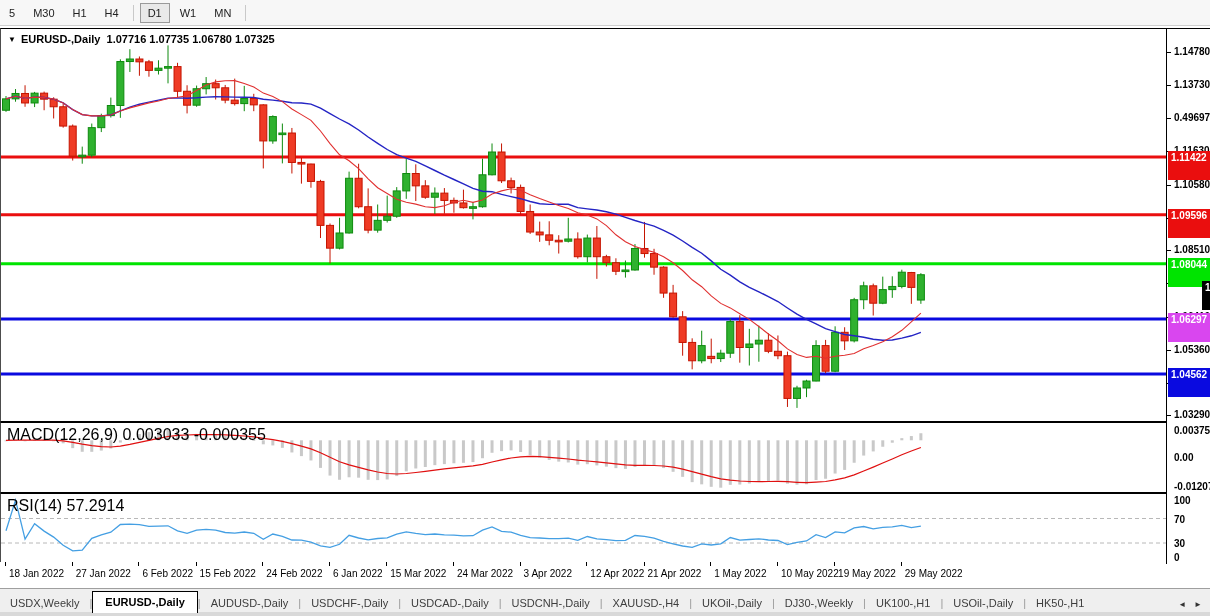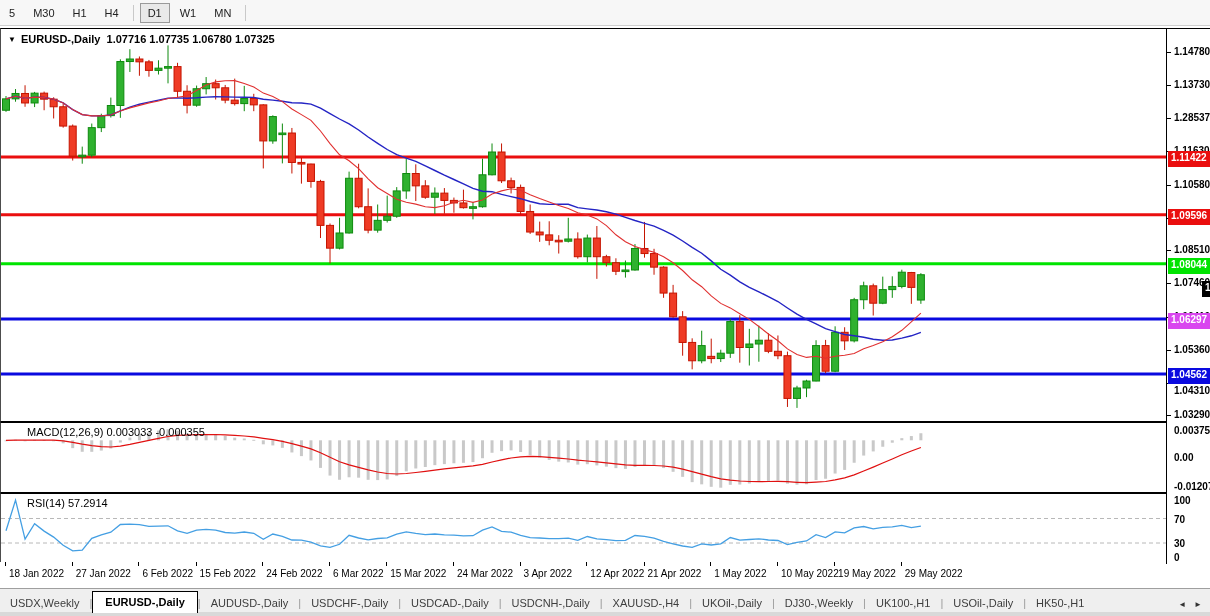--- a/index.html
+++ b/index.html
@@ -10,29 +10,29 @@
            border-bottom:1px solid #cfcfcf;display:flex;align-items:center;}
   .tf-btn{font-size:11px;color:#222;padding:3px 7px;margin:0 1px;border:1px solid transparent;cursor:default;}
   .tf-btn.pressed{background:#e9e9e9;border:1px solid #9a9a9a;}
   .tf-sep{width:1px;height:16px;background:#c9c9c9;margin:0 5px;}
   
   .pane{position:absolute;left:0;background:#fff;border-top:1px solid #000;border-bottom:1px solid #000;border-left:1px solid #4d4d4d;}
   #pane-main{top:28px;width:1166px;height:392px;}
   #pane-macd{top:422px;width:1166px;height:69px;}
   #pane-rsi{top:493px;width:1166px;height:69px;}
   .pane svg{position:absolute;left:0;top:0;}
-  .pane-label{position:absolute;left:6px;top:3px;font-size:11px;color:#000;white-space:nowrap;z-index:5;margin-left:20px;}
+  .pane-label{position:absolute;left:6px;top:3px;font-size:16px;color:#000;white-space:nowrap;z-index:5;}
   #chart-title{position:absolute;left:8px;top:33px;font-size:11px;font-weight:600;color:#000;z-index:6;white-space:nowrap;}
   #chart-title .tri{font-size:8px;vertical-align:1px;margin-right:5px;}
   
   #price-axis{position:absolute;left:1166px;top:28px;width:44px;height:534px;background:#fff;
               border-left:1px solid #000;border-top:1px solid #000;}
   .ax-tick{position:absolute;left:0;width:4px;height:1px;background:#000;}
   .ax-label{position:absolute;left:7px;font-size:10px;font-weight:600;color:#000;white-space:nowrap;}
-  .badge{position:absolute;left:1px;height:16px;line-height:13px;padding:0 3px;font-size:10px;font-weight:700;
+  .badge{position:absolute;left:1px;height:29px;line-height:13px;padding:0 3px;font-size:10px;font-weight:700;
          color:#fff;white-space:nowrap;z-index:4;}
   
   #date-axis{position:absolute;left:0;top:562px;width:1166px;height:26px;background:#fff;}
   .d-tick{position:absolute;top:0;width:1px;height:4px;background:#000;}
   .d-label{position:absolute;top:6px;font-size:10px;color:#000;white-space:nowrap;}
   
   #tabbar{position:absolute;left:0;top:588px;width:1210px;height:24px;background:#efefef;
           border-top:1px solid #9f9f9f;display:flex;align-items:flex-end;}
   .tab{font-size:11px;color:#3d3d3d;padding:3px 10px 4px 10px;white-space:nowrap;position:relative;cursor:default;}
   .tab.active{background:#fff;border:1px solid #000;border-bottom:none;font-weight:700;color:#000;
@@ -383,21 +383,21 @@
       <polyline points="5,530.8 14.53,500.1 24.06,539.2 33.589999999999996,523.7 43.12,531.1 52.65,537.1 62.17999999999999,545.2 71.71,550.8 81.24,550.2 90.77,538.3 100.3,534.8 109.83,532.2 119.35999999999999,524.5 128.89,524.1 138.42,524.7 147.95,526.4 157.48,526.1 167.01,525.8 176.54,530.9 186.07,533.3 195.6,530.2 205.13,529.4 214.66,530.2 224.19,532.5 233.71999999999997,533.1 243.24999999999997,532.0 252.77999999999997,533.3 262.31,539.2 271.84,534.0 281.37,536.4 290.9,540.0 300.43,540.2 309.96,542.1 319.48999999999995,545.9 329.02,547.4 338.54999999999995,544.3 348.08,535.3 357.60999999999996,538.0 367.14,539.9 376.66999999999996,538.5 386.2,537.8 395.72999999999996,534.2 405.26,531.9 414.78999999999996,533.4 424.32,534.6 433.84999999999997,534.0 443.38,534.9 452.90999999999997,535.2 462.43999999999994,535.9 471.96999999999997,535.7 481.49999999999994,530.2 491.03,527.0 500.55999999999995,531.3 510.09,532.2 519.62,535.3 529.15,537.7 538.68,538.0 548.2099999999999,538.6 557.74,538.7 567.27,538.2 576.8,540.4 586.3299999999999,536.5 595.86,538.9 605.39,539.6 614.92,540.6 624.4499999999999,540.3 633.9799999999999,535.5 643.51,536.3 653.04,538.2 662.5699999999999,541.4 672.0999999999999,543.8 681.63,546.0 691.16,547.3 700.6899999999999,543.9 710.2199999999999,545.0 719.75,543.8 729.28,537.5 738.81,540.2 748.3399999999999,539.5 757.87,538.8 767.4,540.0 776.93,540.5 786.4599999999999,544.6 795.9899999999999,542.4 805.52,541.0 815.05,534.6 824.5799999999999,537.5 834.1099999999999,531.9 843.64,532.9 853.17,527.9 862.6999999999999,526.5 872.2299999999999,528.8 881.76,527.3 891.29,526.9 900.8199999999999,525.3 910.3499999999999,527.6 919.8799999999999,526.1" fill="none" stroke="#449fe3" stroke-width="1.3"></polyline>
     </svg>
 </div>
 
 <div id="price-axis">
     <div class="ax-tick" style="top: 22.7764px;"></div>
     <div class="ax-label" style="top: 16.7764px;">1.14780</div>
     <div class="ax-tick" style="top: 55.991px;"></div>
     <div class="ax-label" style="top: 49.991px;">1.13730</div>
     <div class="ax-tick" style="top: 89.2057px;"></div>
-    <div class="ax-label" style="top: 83.2057px;">1.28537</div>
+    <div class="ax-label" style="top: 83.2057px;">0.49697</div>
     <div class="ax-tick" style="top: 122.42px;"></div>
     <div class="ax-label" style="top: 116.42px;">1.11630</div>
     <div class="ax-tick" style="top: 155.635px;"></div>
     <div class="ax-label" style="top: 149.635px;">1.10580</div>
     <div class="ax-tick" style="top: 188.85px;"></div>
     <div class="ax-label" style="top: 182.85px;">1.09530</div>
     <div class="ax-tick" style="top: 221.115px;"></div>
     <div class="ax-label" style="top: 215.115px;">1.08510</div>
     <div class="ax-tick" style="top: 254.33px;"></div>
     <div class="ax-label" style="top: 248.33px;">1.07460</div>
@@ -428,21 +428,21 @@
     <div class="d-label" style="left: 9px;">18 Jan 2022</div>
     <div class="d-tick" style="left: 71.71px;"></div>
     <div class="d-label" style="left: 75.71px;">27 Jan 2022</div>
     <div class="d-tick" style="left: 138.42px;"></div>
     <div class="d-label" style="left: 142.42px;">6 Feb 2022</div>
     <div class="d-tick" style="left: 195.6px;"></div>
     <div class="d-label" style="left: 199.6px;">15 Feb 2022</div>
     <div class="d-tick" style="left: 262.31px;"></div>
     <div class="d-label" style="left: 266.31px;">24 Feb 2022</div>
     <div class="d-tick" style="left: 329.02px;"></div>
-    <div class="d-label" style="left: 333.02px;">6 Mar 2022</div>
+    <div class="d-label" style="left: 333.02px;">6 Jan 2022</div>
     <div class="d-tick" style="left: 386.2px;"></div>
     <div class="d-label" style="left: 390.2px;">15 Mar 2022</div>
     <div class="d-tick" style="left: 452.91px;"></div>
     <div class="d-label" style="left: 456.91px;">24 Mar 2022</div>
     <div class="d-tick" style="left: 519.62px;"></div>
     <div class="d-label" style="left: 523.62px;">3 Apr 2022</div>
     <div class="d-tick" style="left: 586.33px;"></div>
     <div class="d-label" style="left: 590.33px;">12 Apr 2022</div>
     <div class="d-tick" style="left: 643.51px;"></div>
     <div class="d-label" style="left: 647.51px;">21 Apr 2022</div>

